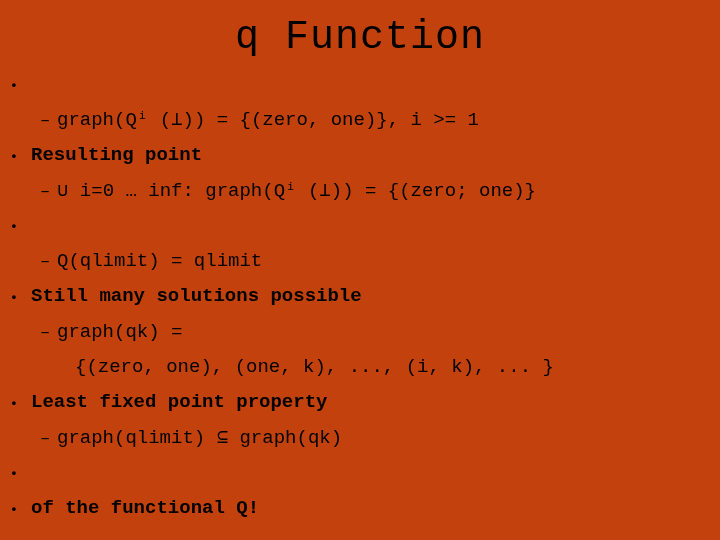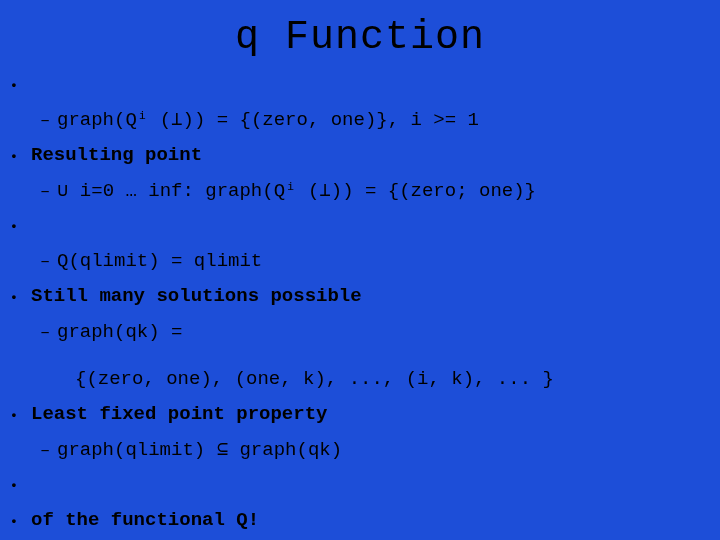--- a/index.html
+++ b/index.html
@@ -11,21 +11,21 @@
     height: 540px;
     background: #ffffff;
     font-family: "Liberation Mono", "DejaVu Sans Mono", monospace;
     color: #000000;
     overflow: hidden;
   }
   .slide {
     position: relative;
     width: 720px;
     height: 540px;
-    background: #1d4ed8;
+    background: #c2410c;
   }
   .slide-title {
     position: absolute;
     left: 0;
     top: 14px;
     width: 720px;
     text-align: center;
     font-family: "Liberation Mono", "DejaVu Sans Mono", monospace;
     font-size: 40px;
     line-height: 48px;
@@ -72,21 +72,20 @@
     font-size: 17px;
     font-weight: normal;
     line-height: 35px;
   }
   
   .line.lvl2cont {
     font-size: 19px;
     line-height: 35px;
     font-weight: normal;
     padding-left: 75px;
-    margin-top: 12px;
   }
   .line.lvl2cont .marker {
     width: 0;
     flex: 0 0 0;
   }
   .txt {
     white-space: pre;
   }
 </style>
 </head>

